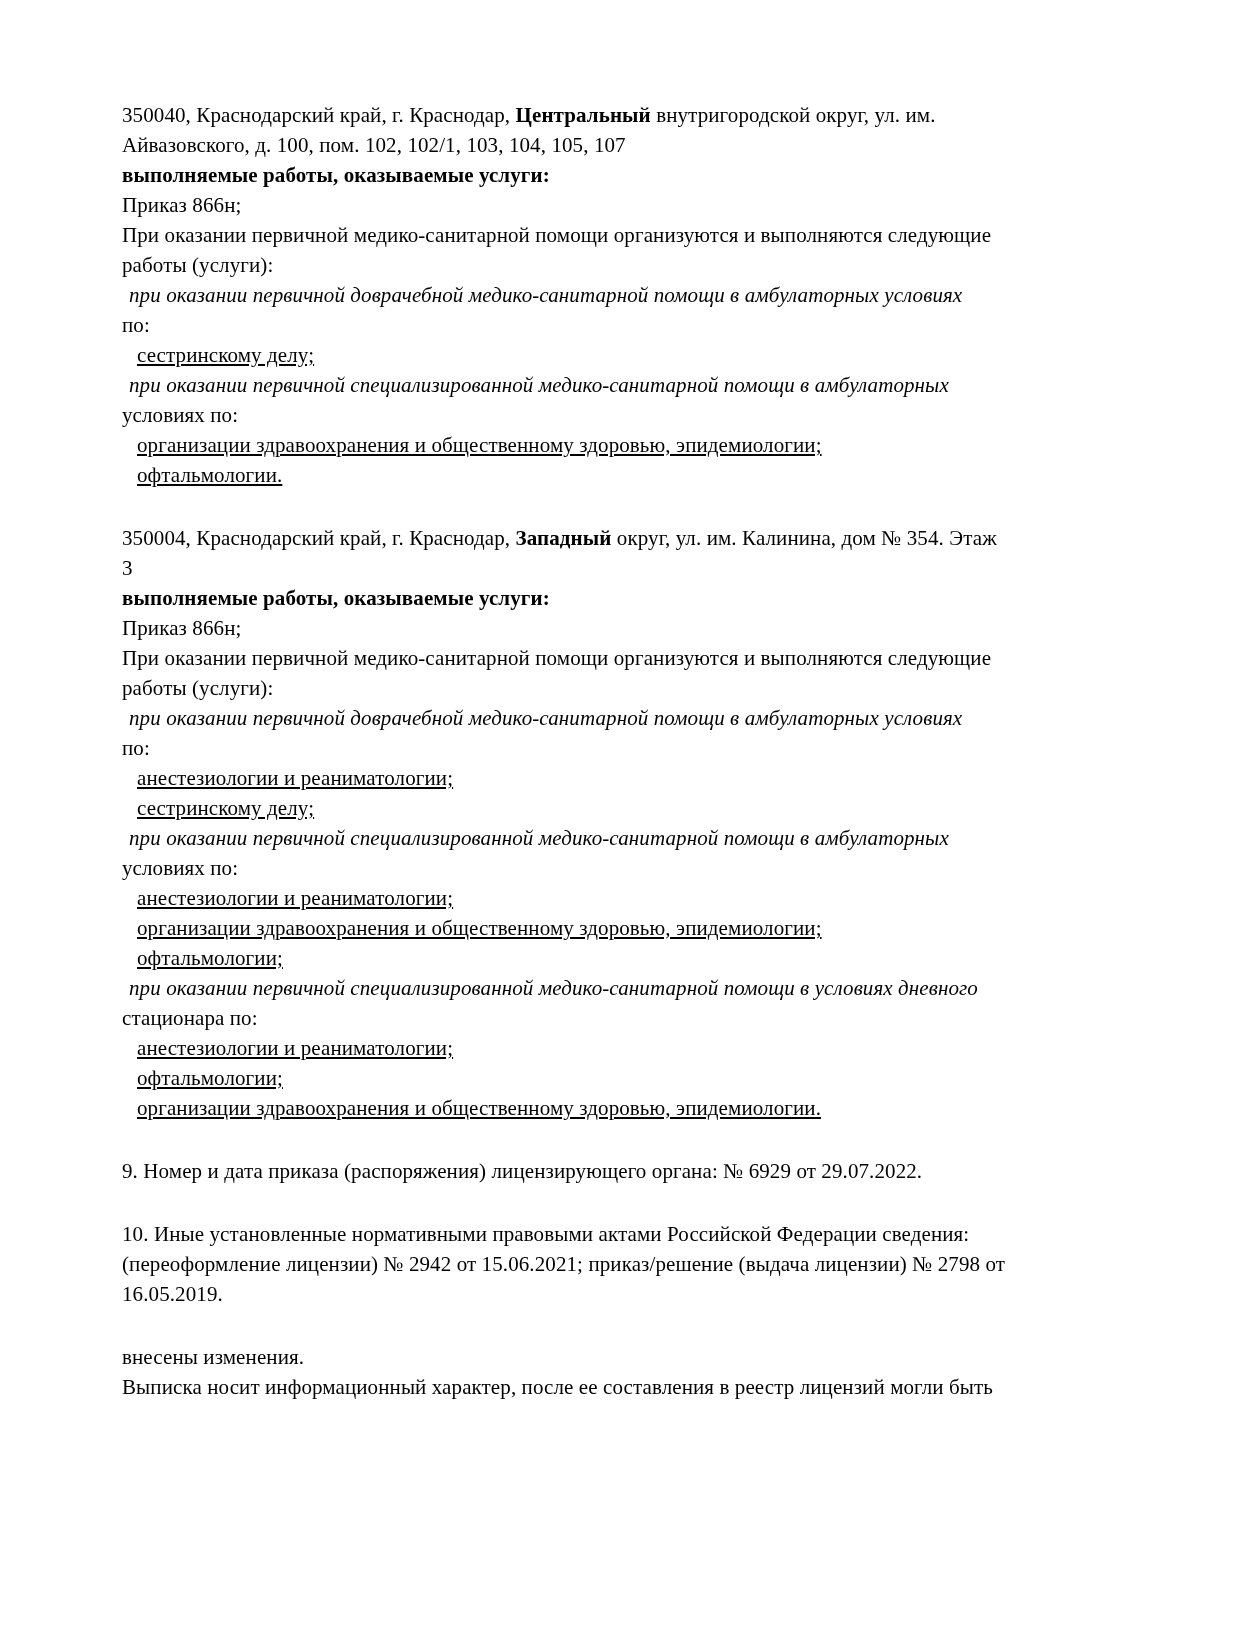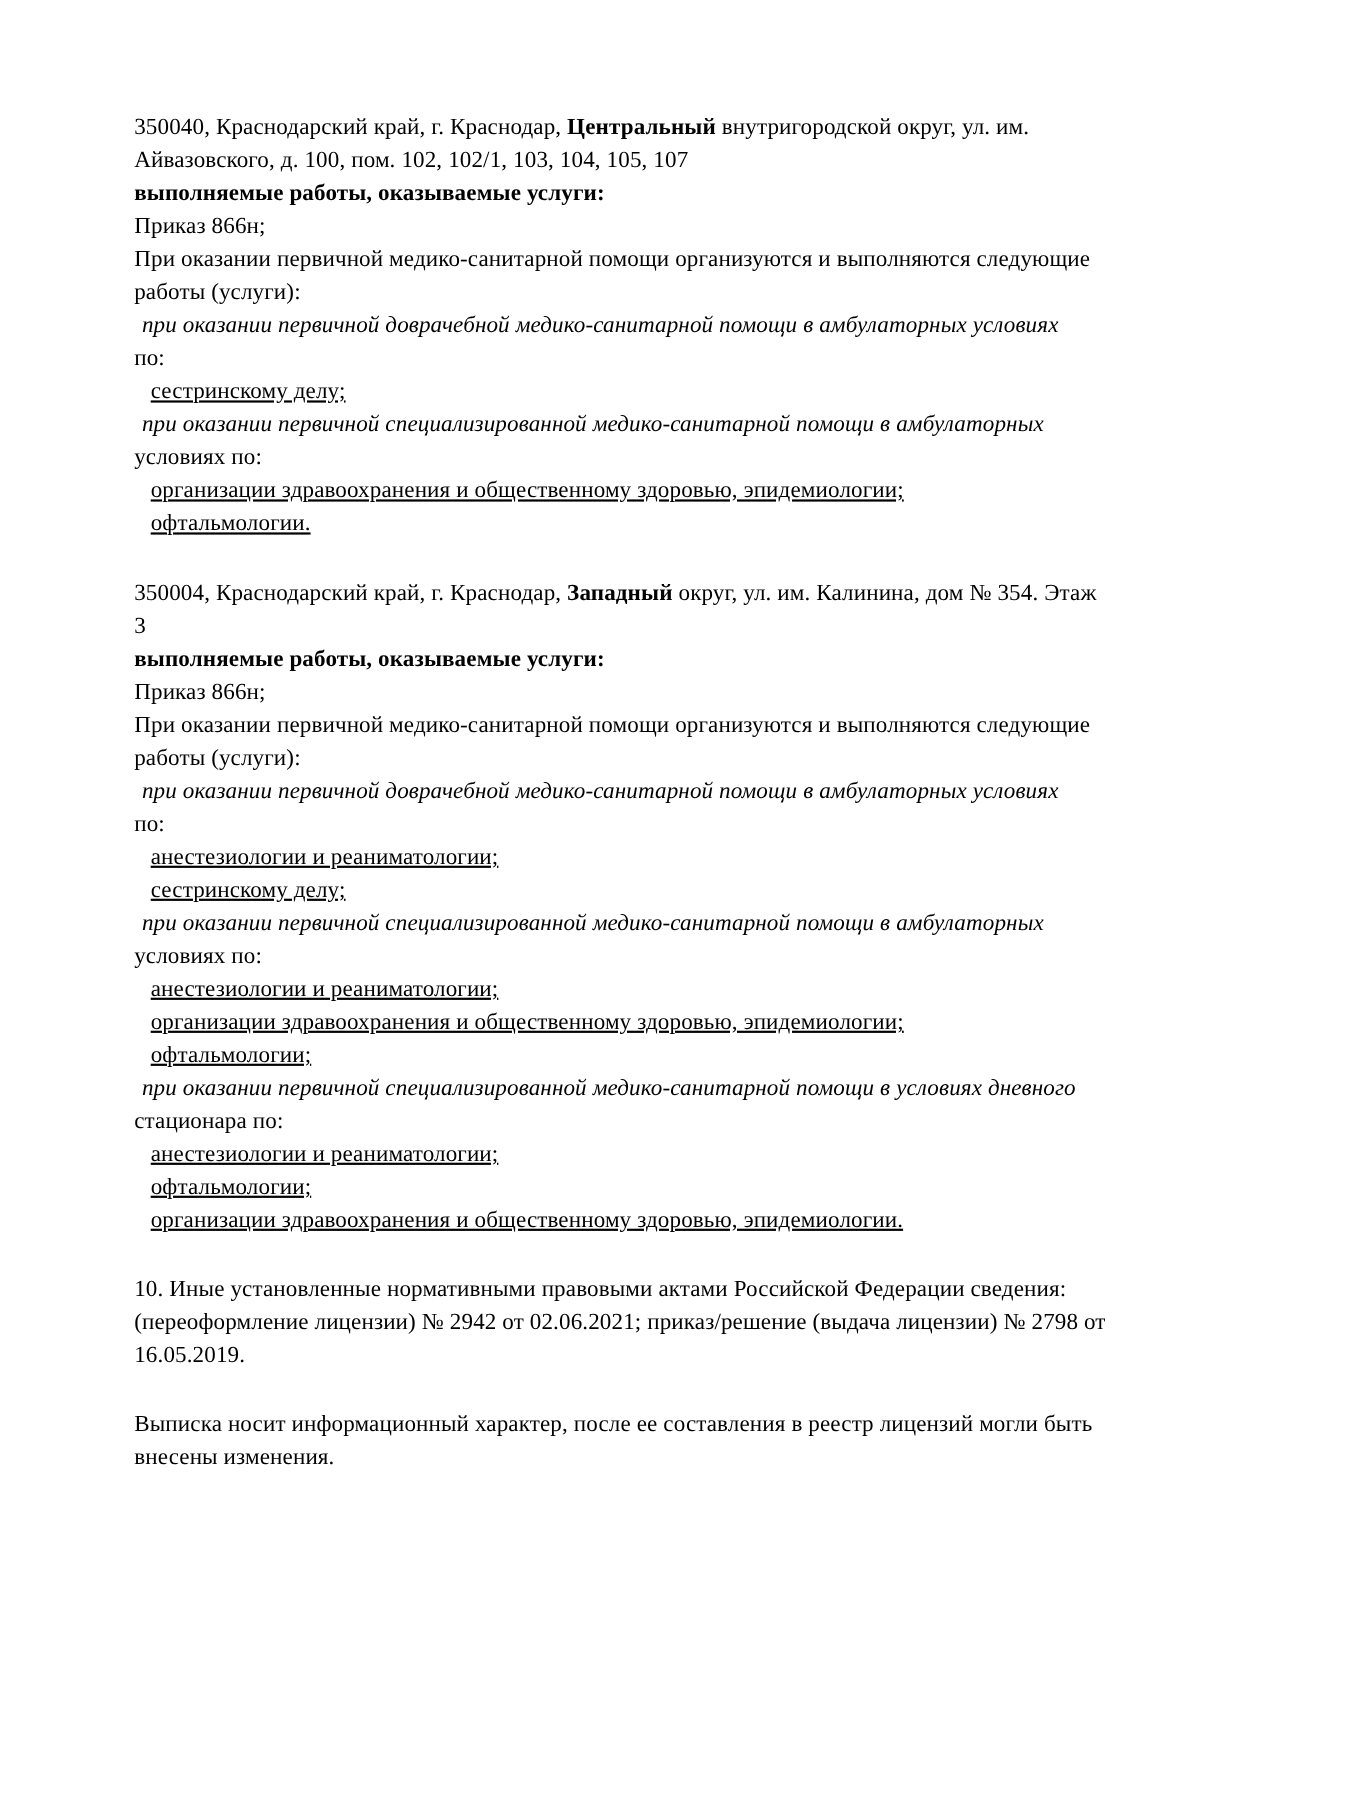--- a/index.html
+++ b/index.html
@@ -75,22 +75,25 @@
         <div class="line indent-2"><span>анестезиологии и реаниматологии;</span></div>
         <div class="line indent-2"><span>организации здравоохранения и общественному здоровью, эпидемиологии;</span></div>
         <div class="line indent-2"><span>офтальмологии;</span></div>
         <div class="line indent-1"><span>при оказании первичной специализированной медико-санитарной помощи в условиях дневного</span></div>
         <div class="line indent-0"><span>стационара по:</span></div>
         <div class="line indent-2"><span>анестезиологии и реаниматологии;</span></div>
         <div class="line indent-2"><span>офтальмологии;</span></div>
         <div class="line indent-2"><span>организации здравоохранения и общественному здоровью, эпидемиологии.</span></div>
       </div>
       <div class="paragraph">
+        <div class="line indent-0"><span>9. Номер и дата приказа (распоряжения) лицензирующего органа: № 6929 от 29.07.2022.</span></div>
+      </div>
+      <div class="paragraph">
         <div class="line indent-0"><span>10. Иные установленные нормативными правовыми актами Российской Федерации сведения:</span></div>
-        <div class="line indent-0"><span>(переоформление лицензии) № 2942 от 02.06.2021; приказ/решение (выдача лицензии) № 2798 от</span></div>
+        <div class="line indent-0"><span>(переоформление лицензии) № 2942 от 15.06.2021; приказ/решение (выдача лицензии) № 2798 от</span></div>
         <div class="line indent-0"><span>16.05.2019.</span></div>
       </div>
       <div class="paragraph">
+        <div class="line indent-0"><span>внесены изменения.</span></div>
         <div class="line indent-0"><span>Выписка носит информационный характер, после ее составления в реестр лицензий могли быть</span></div>
-        <div class="line indent-0"><span>внесены изменения.</span></div>
       </div>
     </main>
 </div>
 
 </body></html>

